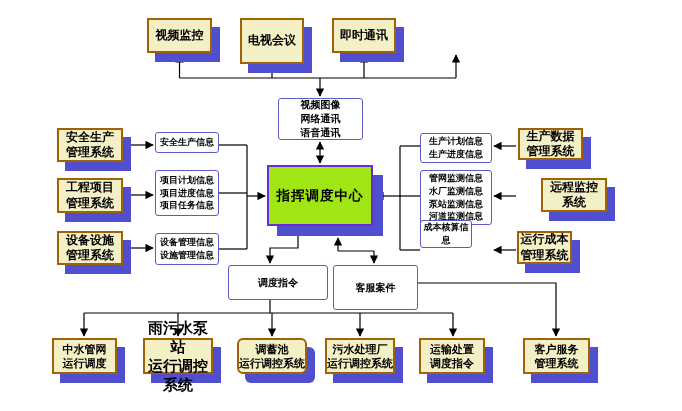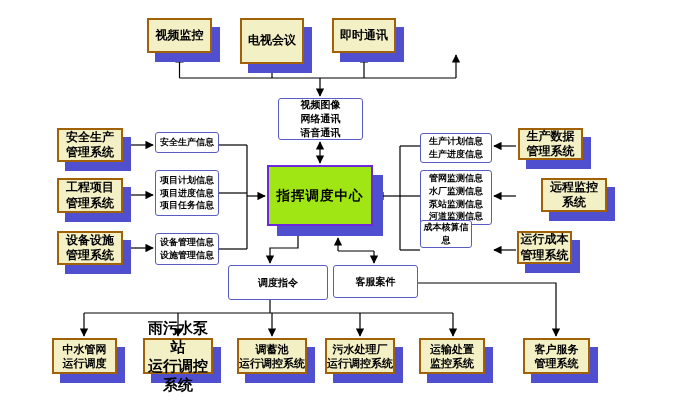--- a/index.html
+++ b/index.html
@@ -122,28 +122,28 @@
   <div class="box info" style="left:420px;top:220px;width:52px;height:28px;">成本核算信息</div>
 
   <div class="box sys" style="left:518px;top:128px;width:65px;height:32px;">生产数据
 管理系统</div>
   <div class="box sys" style="left:517px;top:178px;width:66px;height:34px;margin-left:24px;">远程监控
 系统</div>
   <div class="box sys" style="left:517px;top:231px;width:55px;height:33px;">运行成本
 管理系统</div>
 
   <div class="box info mid" style="left:228px;top:265px;width:100px;height:35px;">调度指令</div>
-  <div class="box info mid" style="left:333px;top:265px;width:85px;height:33px;">客服案件</div>
+  <div class="box info mid" style="left:333px;top:265px;width:85px;height:45px;">客服案件</div>
 
   <div class="box sys" style="left:52px;top:338px;width:65px;height:36px;font-size:11px;">中水管网
 运行调度</div>
   <div class="box sys" style="left:143px;top:338px;width:70px;height:36px;font-size:15px;">雨污水泵站
 运行调控系统</div>
-  <div class="box sys" style="left:237px;top:338px;width:70px;height:36px;font-size:11px;">调蓄池
+  <div class="box sys" style="left:237px;top:338px;width:70px;height:36px;font-size:11px;border-radius:6px;">调蓄池
 运行调控系统</div>
   <div class="box sys" style="left:325px;top:338px;width:70px;height:36px;font-size:11px;">污水处理厂
 运行调控系统</div>
   <div class="box sys" style="left:419px;top:338px;width:66px;height:36px;font-size:11px;">运输处置
-监控系统</div>
+调度指令</div>
   <div class="box sys" style="left:523px;top:338px;width:67px;height:36px;font-size:11px;">客户服务
 管理系统</div>
 
 </div>
 
 </body></html>

